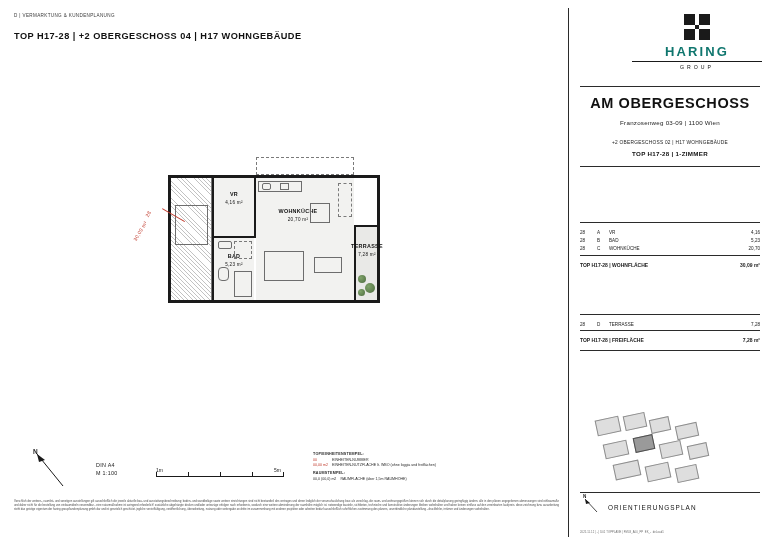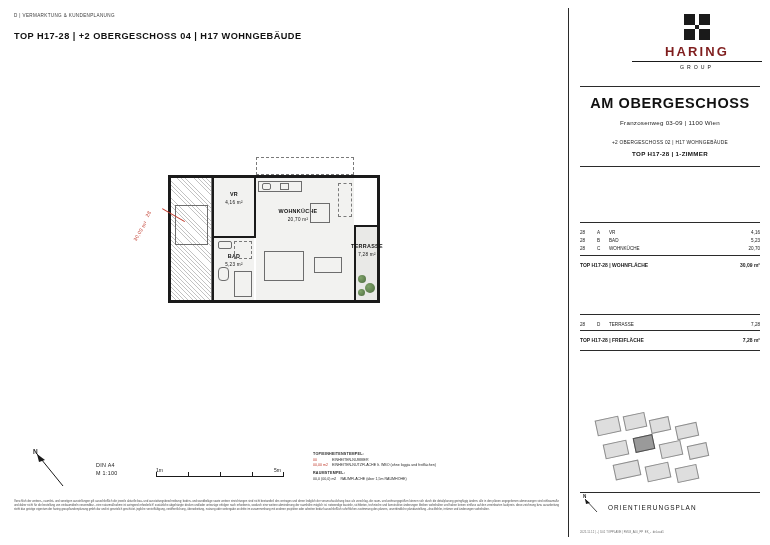--- a/index.html
+++ b/index.html
@@ -93,21 +93,21 @@
   
   .disclaimer {
     position:absolute; left:14px; top:500px; width:545px;
     font-size:2.75px; line-height:1.5; color:#4a4a4a; text-align:justify;
   }
 
   
   .logo { position:absolute; left:632px; top:14px; width:130px; text-align:center; }
   .logo .mark { width:26px; height:26px; margin:0 auto 4px; position:relative; }
   .logo .mark i { position:absolute; background:#1a1a1a; }
-  .logo .name { font-size:13px; letter-spacing:2.1px; font-weight:bold; color:#7f1d1d; }
+  .logo .name { font-size:13px; letter-spacing:2.1px; font-weight:bold; color:#0f766e; }
   .logo .rule { height:1px; background:#1a1a1a; margin:2px 0 2px; }
   .logo .grp { font-size:5.2px; letter-spacing:3px; color:#111; }
 
   .hr { position:absolute; background:#2b2b2b; height:1px; }
 
   .proj-title {
     position:absolute; left:580px; top:95px; width:180px; text-align:center;
     font-size:14.5px; font-weight:bold; letter-spacing:.6px; color:#111;
   }
   .proj-addr {

